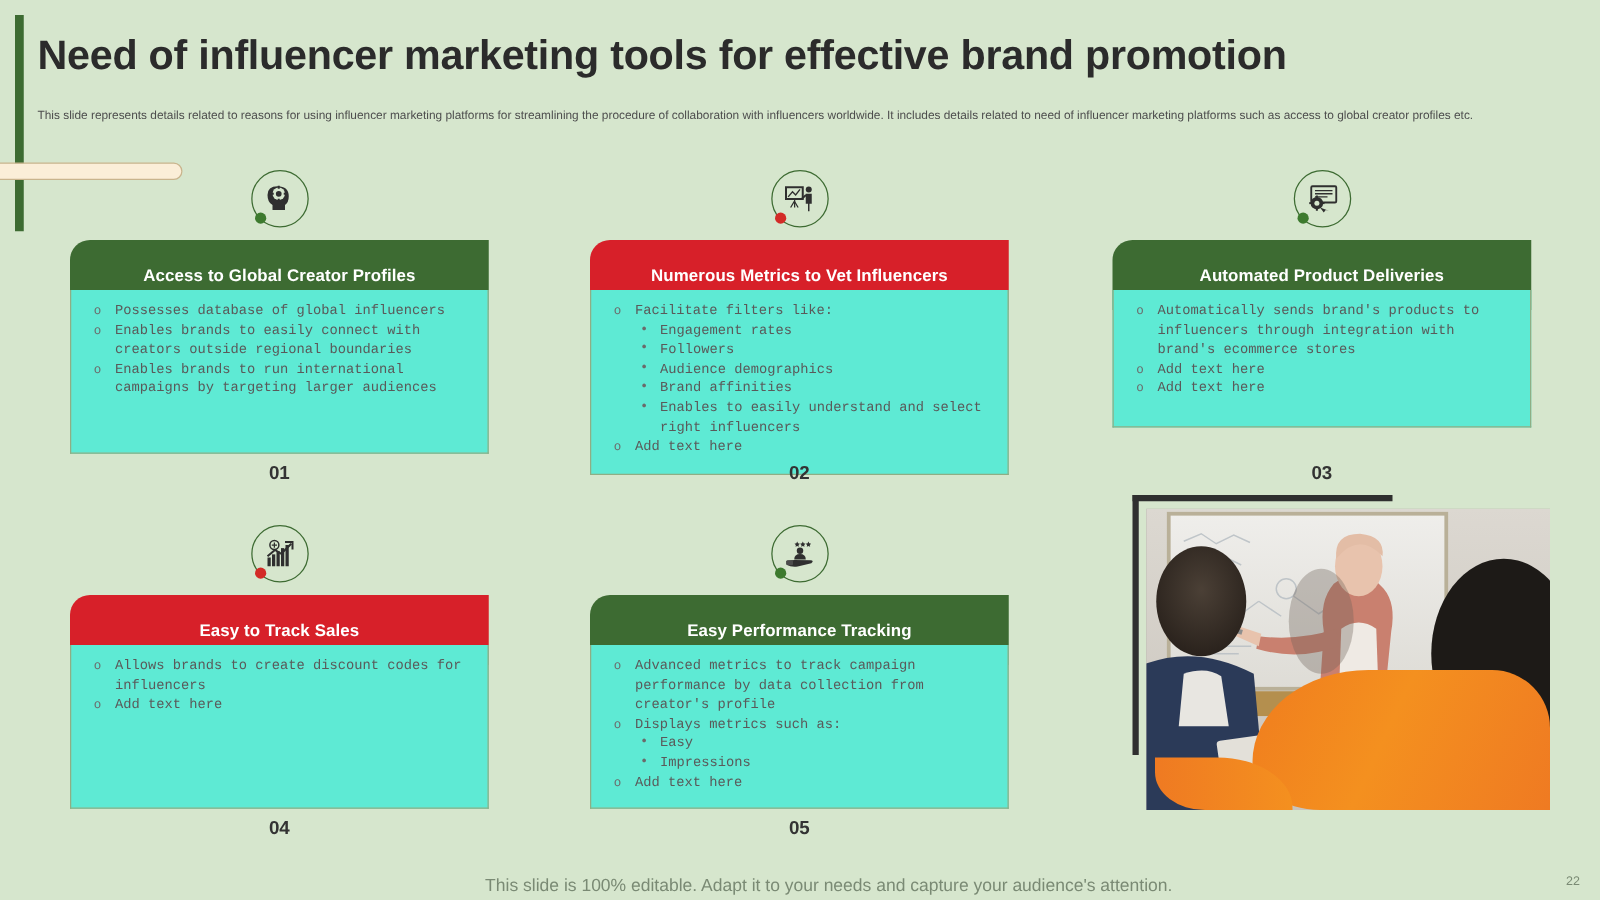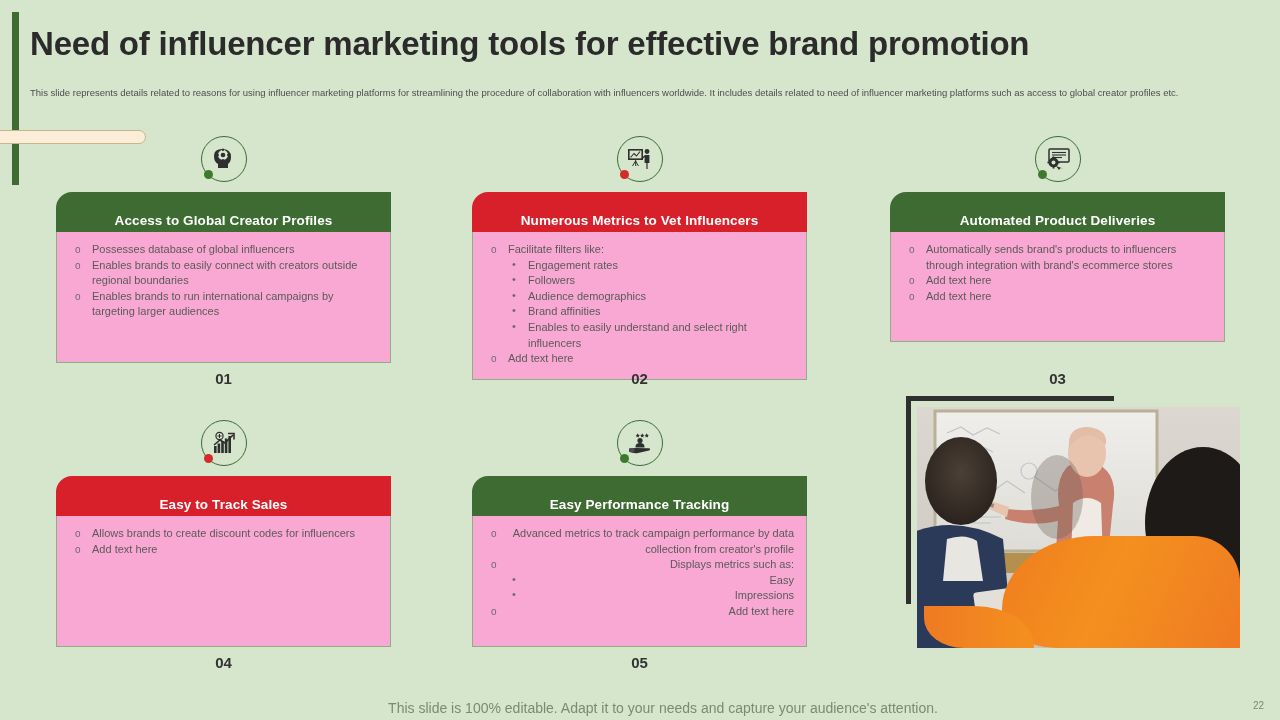--- a/index.html
+++ b/index.html
@@ -80,24 +80,25 @@
     color: #ffffff;
     font-size: 13.5px; font-weight: bold;
     letter-spacing: 0.1px;
   }
   .card-head.green { background: #3d6b32; }
   .card-head.red   { background: #d72029; }
 
   .card-body {
     position: absolute; top: 96px; left: 0;
     width: 100%;
-    background: #f9a8d4;
+    background: #5eead4;
     border: 1px solid #8fae85;
     border-top: none;
     padding: 10px 12px 10px 12px;
+    font-family: Liberation Mono, monospace;
   }
 
   ul.lvl1 { list-style: none; }
   ul.lvl1 > li {
     position: relative;
     padding-left: 23px;
     font-size: 11px;
     line-height: 15.6px;
     color: #5a5a5a;
     margin-bottom: 0px;
@@ -322,21 +323,21 @@
               </g>
       <circle cx="15" cy="12.5" r="2.6" fill="#2f2f2f"></circle>
       <path d="M10.4 19.5 q0 -4.4 4.6 -4.4 q4.6 0 4.6 4.4 z" fill="#2f2f2f"></path>
       <path d="M4 20.5 l6.5 -0.6 l13 0.3 q3 0.3 0.6 2.3 l-11 2.6 q-5 0.8 -9.1 -1.6 z" fill="#2f2f2f"></path>
       <rect x="4.4" y="20.2" width="5" height="4" rx="1" fill="#4c4c4c"></rect>
     </svg>
           </div>
           <div class="icon-dot green"></div>
         </div>
         <div class="card-head green">Easy Performance Tracking</div>
-        <div class="card-body" style="height: 131px; text-align: right;">
+        <div class="card-body" style="height: 131px;">
           <ul class="lvl1">
             <li><span>Advanced metrics to track campaign performance by data collection from creator's profile</span></li>
             <li><span>Displays metrics such as:</span><ul class="lvl2">
                 <li>Easy</li>
                 <li>Impressions</li>
               </ul></li>
             <li><span>Add text here</span></li>
           </ul>
         </div>
       </div>

